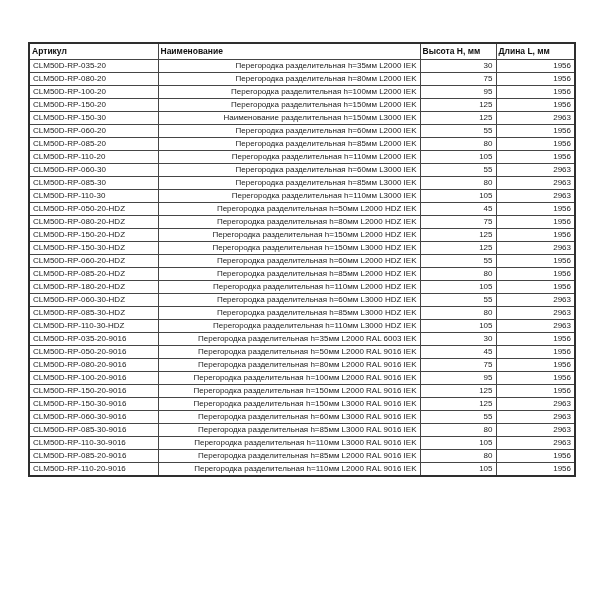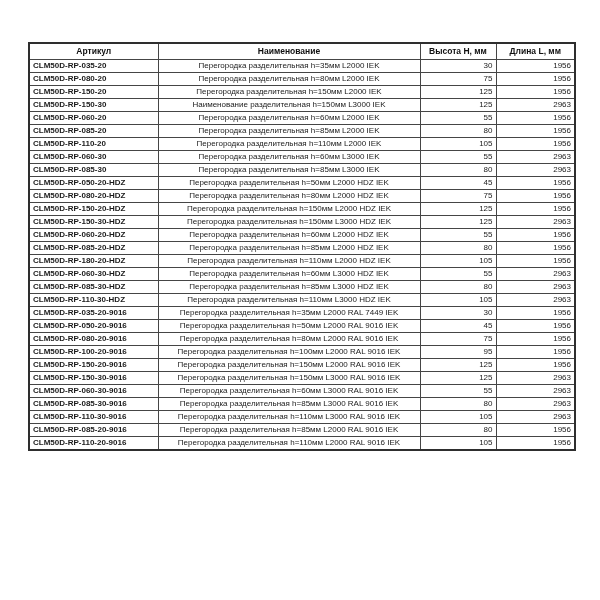--- a/index.html
+++ b/index.html
@@ -29,33 +29,33 @@
     border: 1px solid #454545;
     color: #1b1b1b;
     overflow: hidden;
     white-space: nowrap;
     box-sizing: border-box;
   }
   table.spec-table th {
     font-size: 8.5px;
     font-weight: bold;
     height: 16px;
-    text-align: center;
+    text-align: left;
     padding: 0 2px;
     color: #101010;
     margin-top: 28px;
   }
   table.spec-table td {
     font-size: 8px;
     height: 13px;
     line-height: 12px;
     padding: 0 3px;
   }
-  td.cell-article { text-align: left; font-weight: bold; }
-  td.cell-name    { text-align: center; }
+  td.cell-article { text-align: left; }
+  td.cell-name    { text-align: right; }
   td.cell-num     { text-align: right; padding-right: 2px; }
   .w-article { width: 129px; }
   .w-name    { width: 262px; }
   .w-height  { width: 76px; }
   .w-length  { width: 79px; }
 </style>
 </head>
 <body>
 
 <div class="page">
@@ -81,20 +81,26 @@
           <td class="cell-num">30</td>
           <td class="cell-num">1956</td>
         </tr>
         <tr>
           <td class="cell-article">CLM50D-RP-080-20</td>
           <td class="cell-name">Перегородка разделительная h=80мм L2000 IEK</td>
           <td class="cell-num">75</td>
           <td class="cell-num">1956</td>
         </tr>
         <tr>
+          <td class="cell-article">CLM50D-RP-100-20</td>
+          <td class="cell-name">Перегородка разделительная h=100мм L2000 IEK</td>
+          <td class="cell-num">95</td>
+          <td class="cell-num">1956</td>
+        </tr>
+        <tr>
           <td class="cell-article">CLM50D-RP-150-20</td>
           <td class="cell-name">Перегородка разделительная h=150мм L2000 IEK</td>
           <td class="cell-num">125</td>
           <td class="cell-num">1956</td>
         </tr>
         <tr>
           <td class="cell-article">CLM50D-RP-150-30</td>
           <td class="cell-name">Наименование разделительная h=150мм L3000 IEK</td>
           <td class="cell-num">125</td>
           <td class="cell-num">2963</td>
@@ -120,20 +126,26 @@
         <tr>
           <td class="cell-article">CLM50D-RP-060-30</td>
           <td class="cell-name">Перегородка разделительная h=60мм L3000 IEK</td>
           <td class="cell-num">55</td>
           <td class="cell-num">2963</td>
         </tr>
         <tr>
           <td class="cell-article">CLM50D-RP-085-30</td>
           <td class="cell-name">Перегородка разделительная h=85мм L3000 IEK</td>
           <td class="cell-num">80</td>
+          <td class="cell-num">2963</td>
+        </tr>
+        <tr>
+          <td class="cell-article">CLM50D-RP-110-30</td>
+          <td class="cell-name">Перегородка разделительная h=110мм L3000 IEK</td>
+          <td class="cell-num">105</td>
           <td class="cell-num">2963</td>
         </tr>
         <tr>
           <td class="cell-article">CLM50D-RP-050-20-HDZ</td>
           <td class="cell-name">Перегородка разделительная h=50мм L2000 HDZ IEK</td>
           <td class="cell-num">45</td>
           <td class="cell-num">1956</td>
         </tr>
         <tr>
           <td class="cell-article">CLM50D-RP-080-20-HDZ</td>
@@ -184,21 +196,21 @@
           <td class="cell-num">2963</td>
         </tr>
         <tr>
           <td class="cell-article">CLM50D-RP-110-30-HDZ</td>
           <td class="cell-name">Перегородка разделительная h=110мм L3000 HDZ IEK</td>
           <td class="cell-num">105</td>
           <td class="cell-num">2963</td>
         </tr>
         <tr>
           <td class="cell-article">CLM50D-RP-035-20-9016</td>
-          <td class="cell-name">Перегородка разделительная h=35мм L2000 RAL 7449 IEK</td>
+          <td class="cell-name">Перегородка разделительная h=35мм L2000 RAL 6003 IEK</td>
           <td class="cell-num">30</td>
           <td class="cell-num">1956</td>
         </tr>
         <tr>
           <td class="cell-article">CLM50D-RP-050-20-9016</td>
           <td class="cell-name">Перегородка разделительная h=50мм L2000 RAL 9016 IEK</td>
           <td class="cell-num">45</td>
           <td class="cell-num">1956</td>
         </tr>
         <tr>

